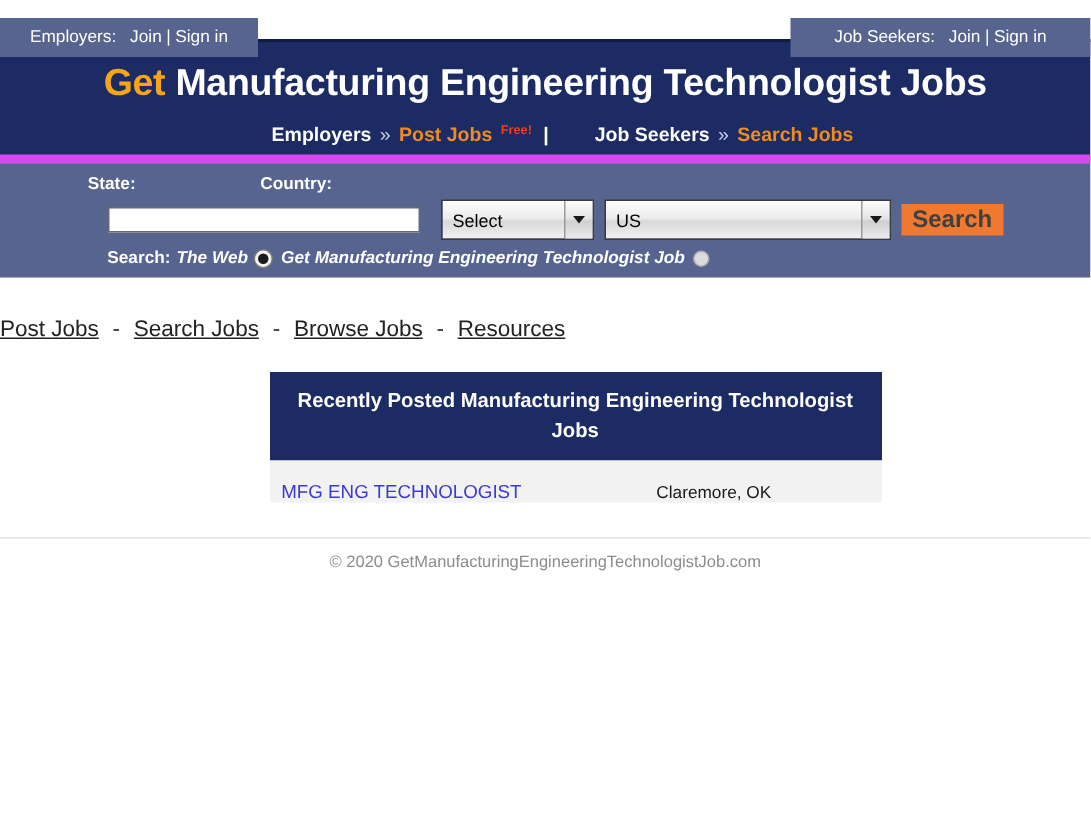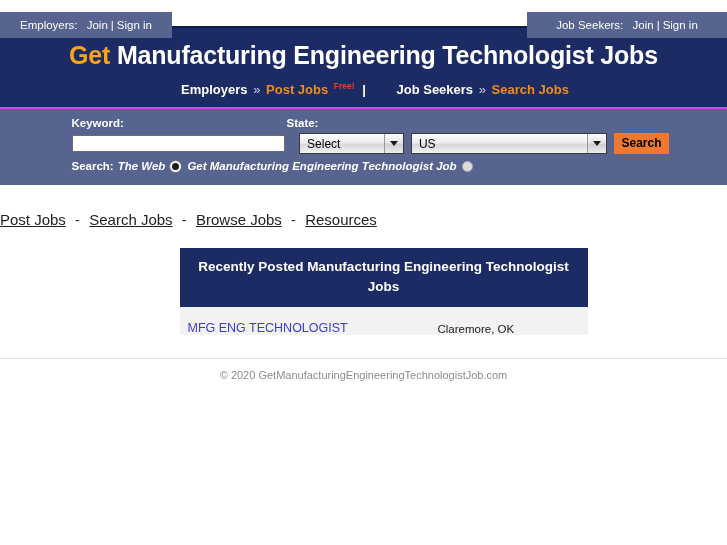--- a/index.html
+++ b/index.html
@@ -39,21 +39,21 @@
     color: #ffffff;
     text-decoration: none;
   }
   .tb-sep { padding: 0 3px; }
 
   
   .banner {
     height: 83px;
     background: #1c2b63;
     border-top: 2px solid #0f1b45;
-    border-bottom: 2px solid #d946ef;
+    border-bottom: 6px solid #d946ef;
     text-align: center;
     box-sizing: border-box;
     padding-top: 12px;
   }
   .banner-title {
     font-size: 25px;
     font-weight: bold;
     color: #ffffff;
     line-height: 30px;
     letter-spacing: -0.2px;
@@ -116,21 +116,21 @@
     border: 1px solid #6b6b6b;
     background: #ffffff;
     font-family: "Liberation Sans", sans-serif;
     font-size: 12px;
     padding: 0 2px;
     box-sizing: border-box;
     margin-right: 14px;
   }
   .selwrap {
     position: relative;
-    height: 21px;
+    height: 27px;
     border: 1px solid #3a3a3a;
     background: linear-gradient(to bottom, #fdfdfd 0%, #ededed 45%, #d8d8d8 55%, #f2f2f2 100%);
     box-sizing: border-box;
     display: flex;
     align-items: center;
     font-size: 12px;
     color: #000000;
     margin-right: 7px;
   }
   .selwrap .selval { padding-left: 7px; white-space: nowrap; }
@@ -148,24 +148,24 @@
   }
   .caret {
     width: 0; height: 0;
     border-left: 4px solid transparent;
     border-right: 4px solid transparent;
     border-top: 5px solid #1a1a1a;
   }
   .search-btn {
     height: 21px;
     background: #f07830;
-    color: #000000;
+    color: #404040;
     border: 0;
     font-family: "Liberation Sans", sans-serif;
-    font-size: 12px;
+    font-size: 16px;
     font-weight: bold;
     padding: 0 7px;
     line-height: 21px;
     cursor: pointer;
   }
 
   .sp-radios {
     margin-top: 6px;
     padding-left: 13px;
     color: #ffffff;
@@ -290,22 +290,22 @@
     <span class="lnk-white">Job Seekers</span>
     <span class="chev">»</span>
     <a href="#" class="lnk-orange">Search Jobs</a>
   </div>
 </div>
 
 <div class="searchpanel">
   <div class="sp-inner">
 
     <div class="sp-labels">
-      <div class="lbl-keyword">Keyword:</div>
       <div class="lbl-state">State:</div>
+      <div class="lbl-country">Country:</div>
     </div>
 
     <div class="sp-fields">
       <input class="kw-input" type="text" placeholder="" style="">
 
       <div class="selwrap sel-state">
         <span class="selval">Select</span>
         <span class="sel-arrowbox">
           <span class="caret"></span>
         </span>

